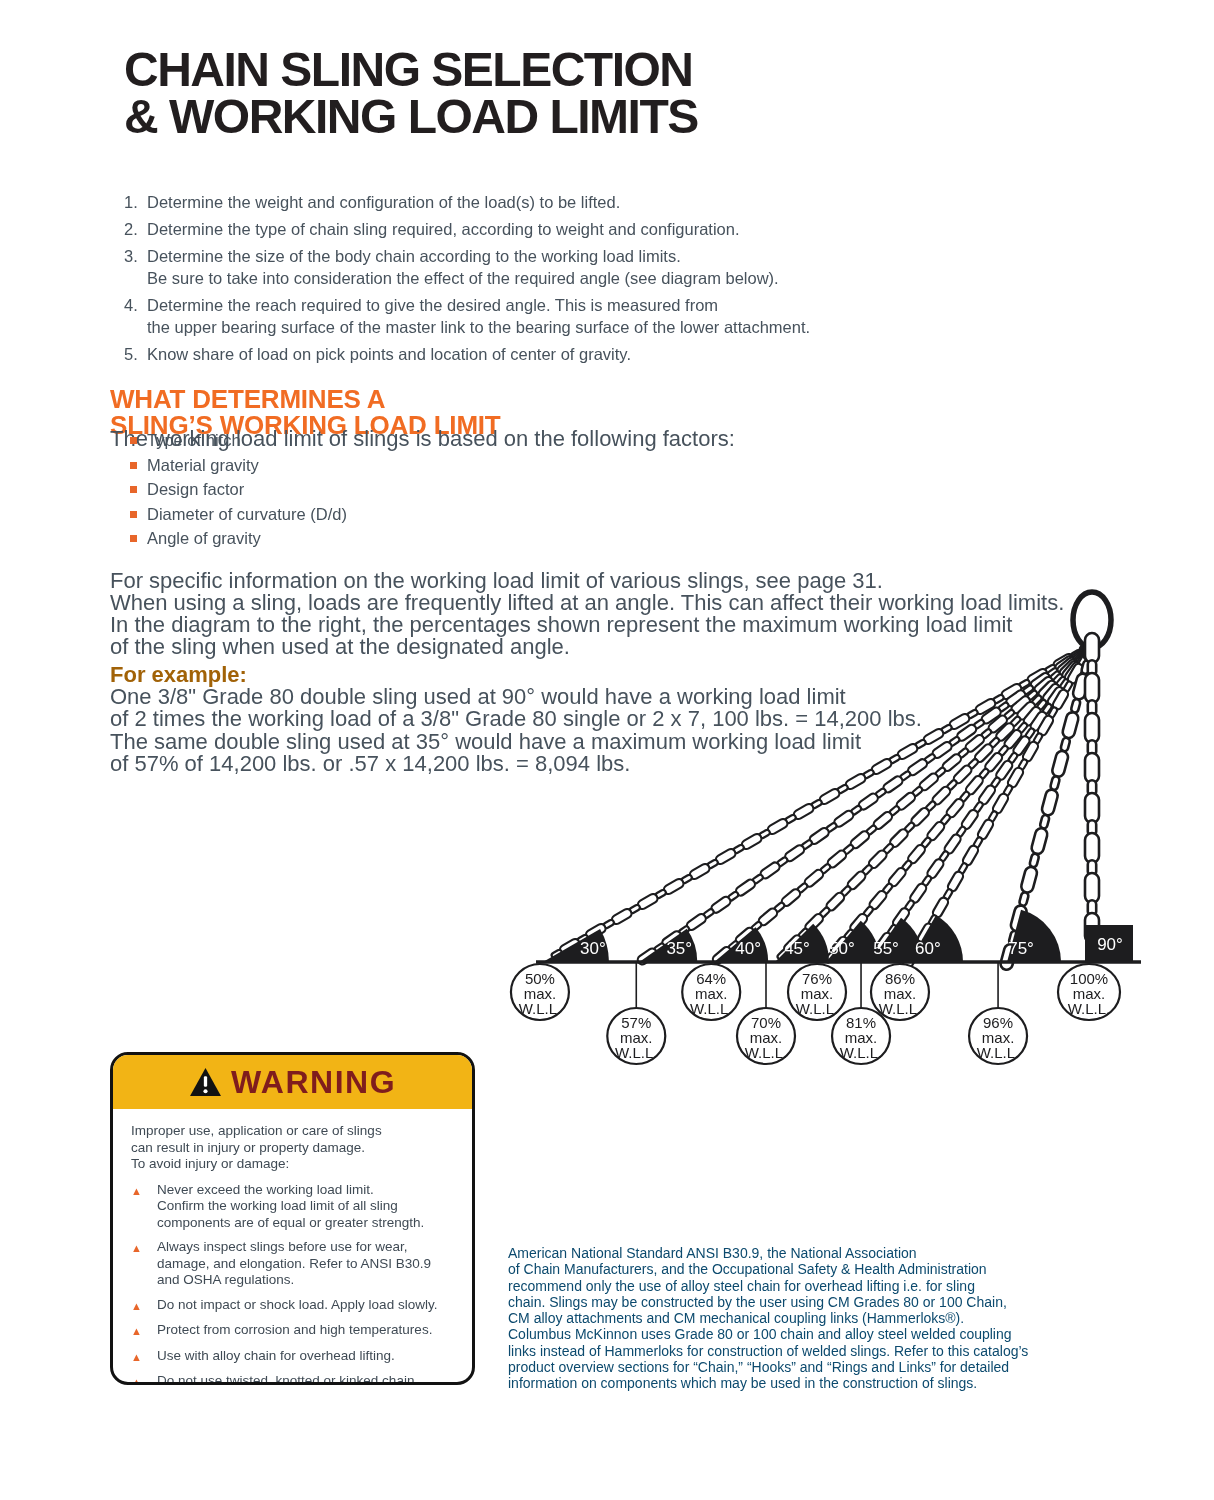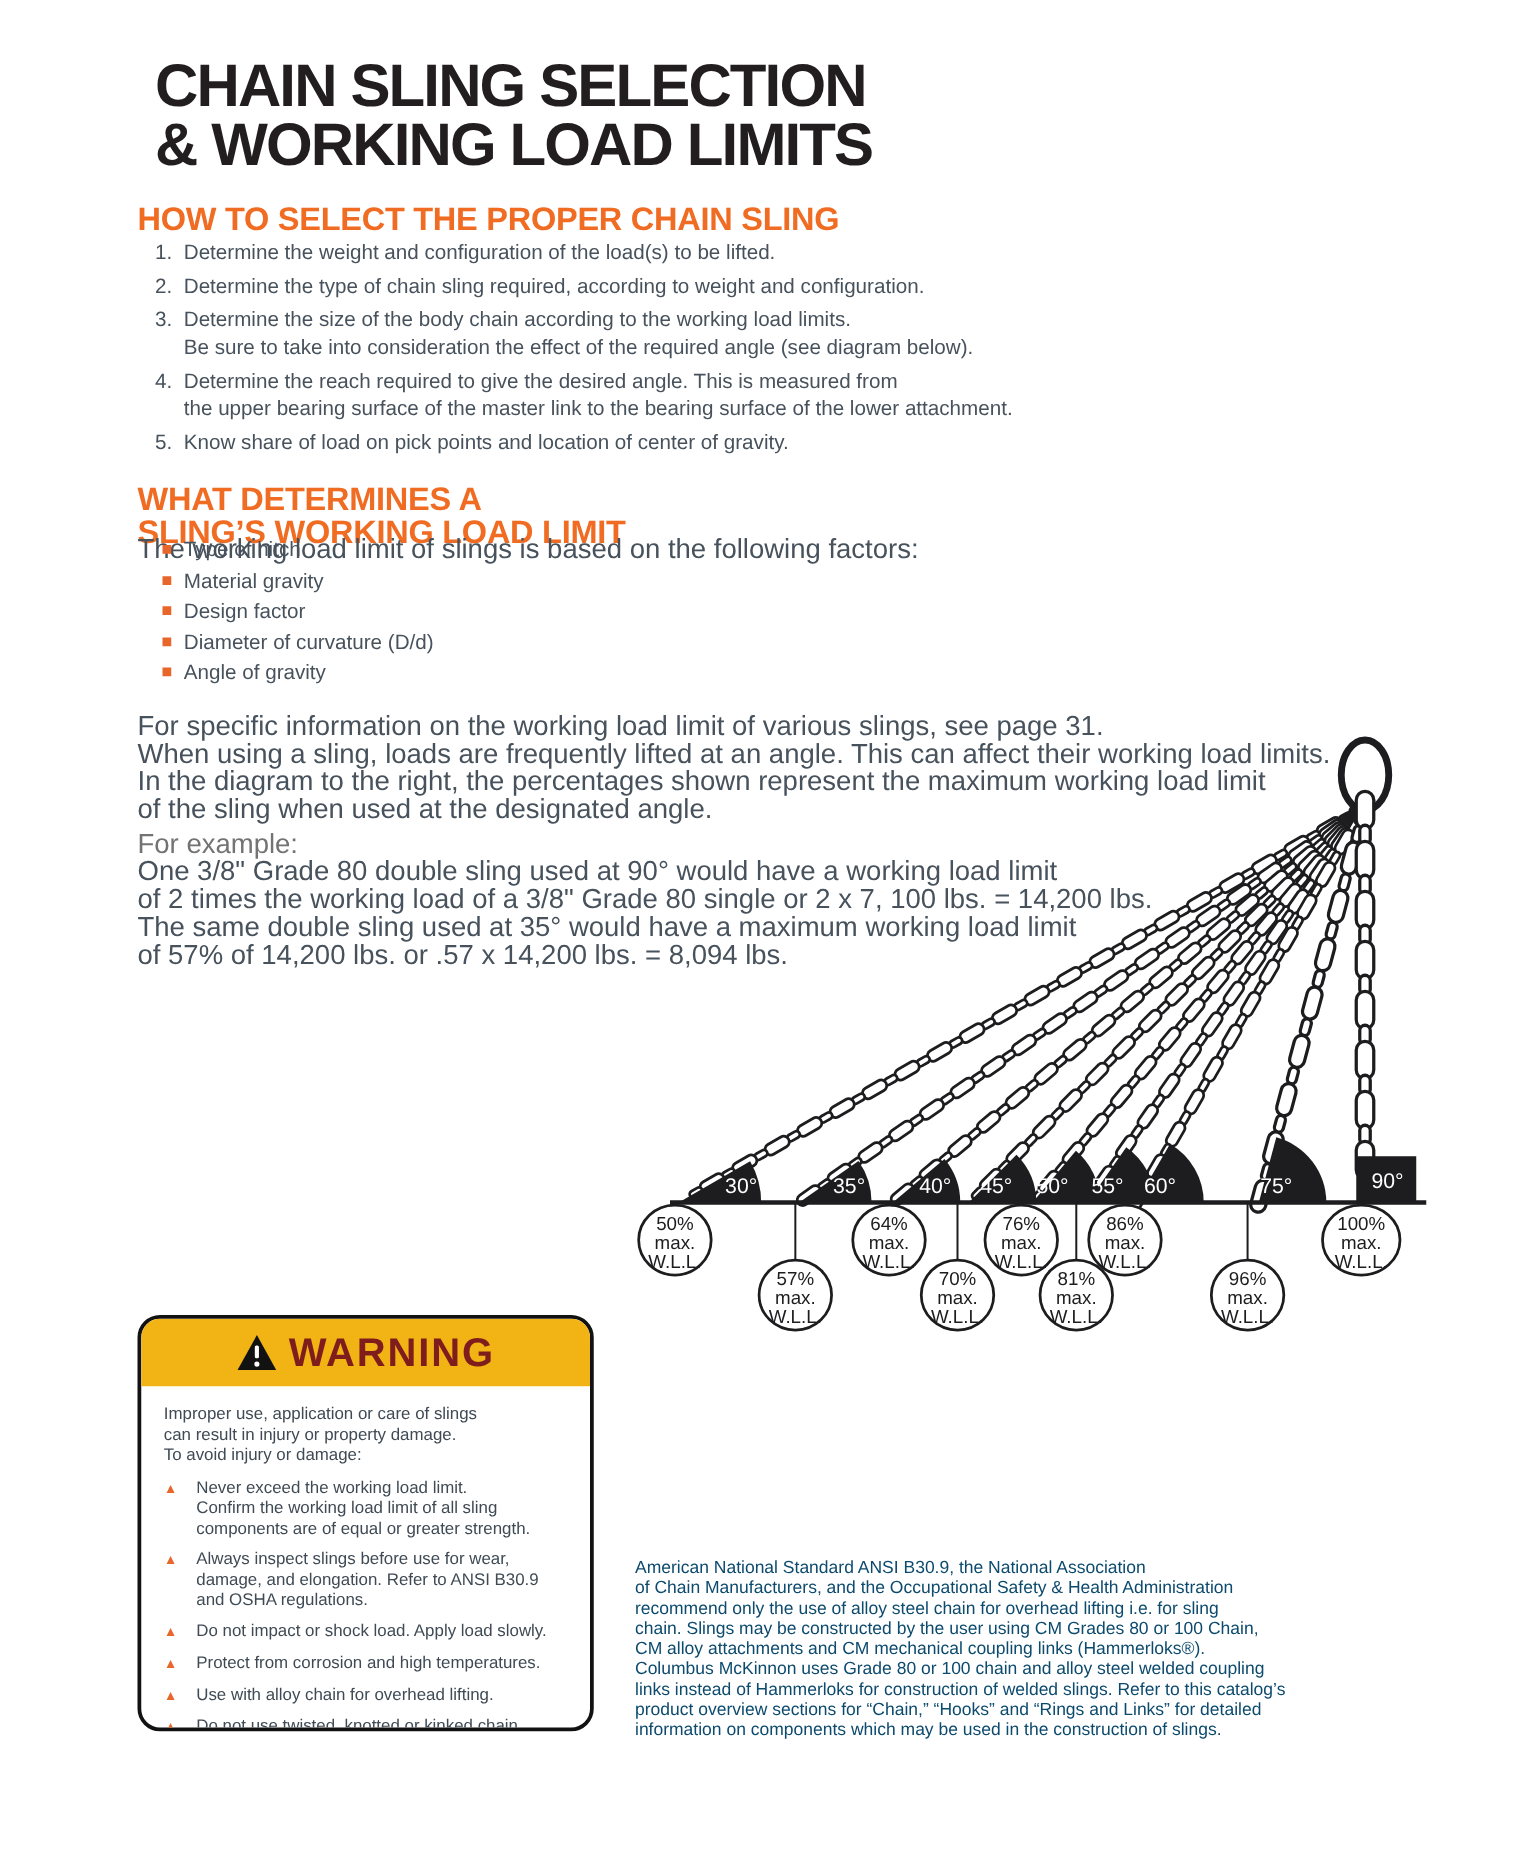--- a/index.html
+++ b/index.html
@@ -13,21 +13,21 @@
   .h2-2{left:110px;top:386px;line-height:26px;}
   .numlist{position:absolute;left:124px;top:191px;font-size:16.5px;line-height:22px;}
   .numrow{display:flex;margin-bottom:5px;}
   .numrow .num{width:23px;flex:none;}
   .sqlist{position:absolute;left:130px;top:428px;font-size:16.5px;line-height:24.5px;}
   .sqrow{white-space:nowrap;}
   .sq{display:inline-block;width:7px;height:7px;background:#e8662a;margin-right:10px;vertical-align:2px;}
   .body{position:absolute;margin:0;font-size:22px;line-height:22px;}
   .intro{left:110px;top:428px;}
   .para1{left:110px;top:570px;}
-  .exlabel{left:110px;top:664px;font-weight:400;color:#737373;}
+  .exlabel{left:110px;top:664px;font-weight:700;color:#a16207;}
   .ex1{left:110px;top:686px;}
   .ex2{left:110px;top:731px;}
   #sling-svg{position:absolute;left:500px;top:575px;width:690px;height:505px;}
   #sling-svg text{font-family:"Liberation Sans",sans-serif;}
   .warnbox{position:absolute;left:110px;top:1052px;width:365px;height:333px;box-sizing:border-box;
            border:3.5px solid #121212;border-radius:18px;background:#fff;overflow:hidden;}
   .warnhead{height:54px;background:#f2b415;display:flex;align-items:center;justify-content:center;gap:9px;}
   .warntitle{font-size:32px;font-weight:900;color:#7f1d1d;letter-spacing:1.5px;}
   .warnicon svg{display:block;width:33px;height:30px;}
   .warnbody{padding:14px 14px 0 18px;font-size:13.5px;line-height:16.5px;color:#3f4a54;}
@@ -37,21 +37,20 @@
   .footer{position:absolute;left:508px;top:1245px;width:630px;margin:0;font-size:14px;line-height:16.3px;color:#0c4a6e;}
 </style>
 </head>
 <body>
 
 <div class="page">
 
   <h1 class="title ml">CHAIN SLING SELECTION
 &amp; WORKING LOAD LIMITS</h1>
 
-  <h2 class="h2 h2-1">HOW TO SELECT THE PROPER CHAIN SLING</h2>
 
   <div class="numlist">
     <div class="numrow">
       <span class="num">1.</span>
       <span class="ml">Determine the weight and configuration of the load(s) to be lifted.</span>
     </div>
     <div class="numrow">
       <span class="num">2.</span>
       <span class="ml">Determine the type of chain sling required, according to weight and configuration.</span>
     </div>

